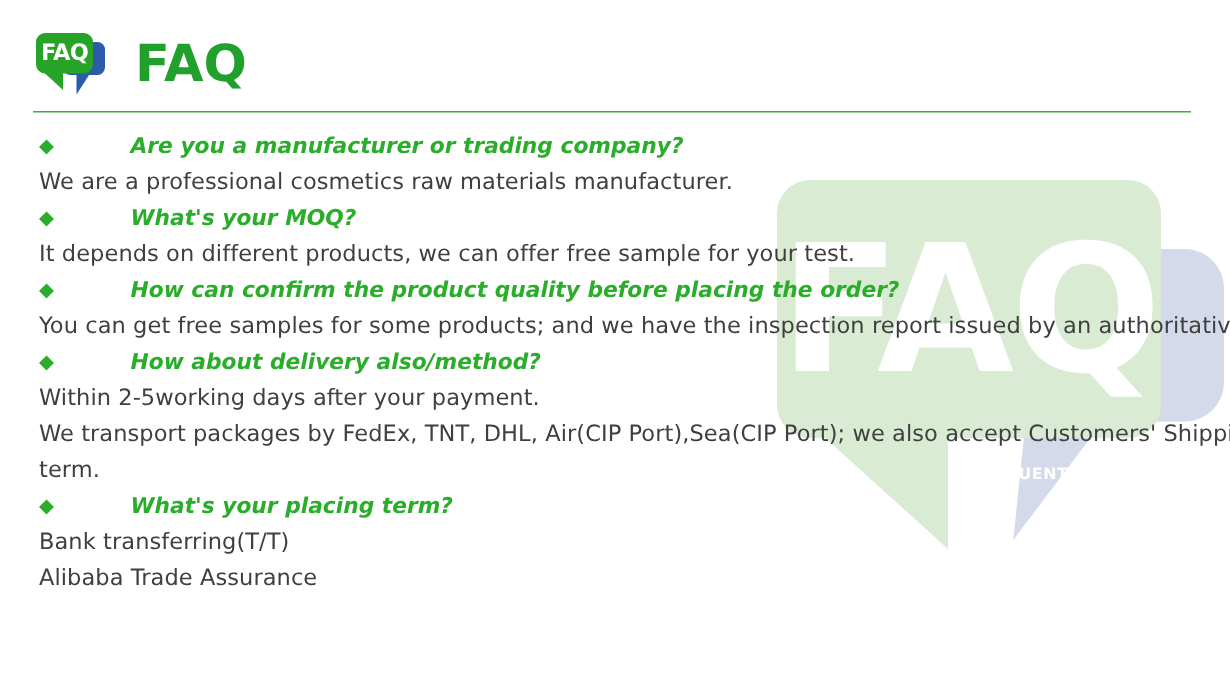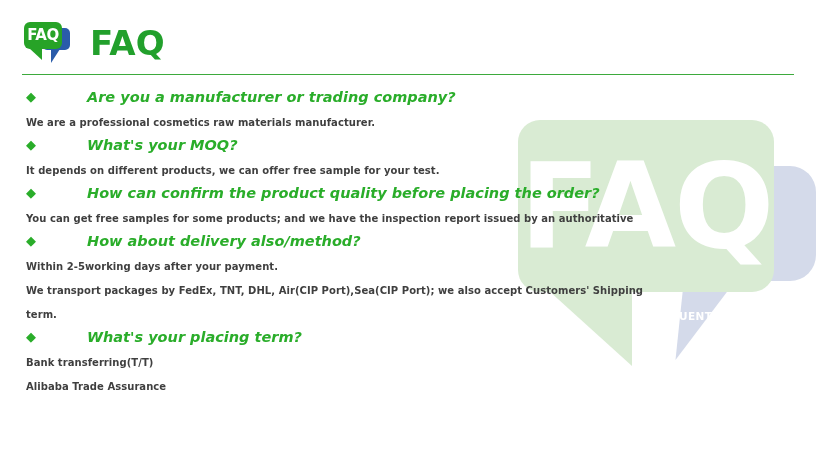--- a/index.html
+++ b/index.html
@@ -207,22 +207,22 @@
   }
   .q-bullet {
     color: #2aad2a;
     font-size: 13px;
     font-style: normal;
     margin-right: 4px;
     vertical-align: 1px;
   }
   .faq-answer {
     color: #3f3f3f;
-    font-size: 10px;
-    font-weight: bold;
+    font-size: 15px;
+    font-weight: normal;
     letter-spacing: 0.05px;
   }
 </style>
 </head>
 <body>
 
 <div class="page">
 
   <div class="watermark">
     <div class="wm-blue-bubble"></div>

